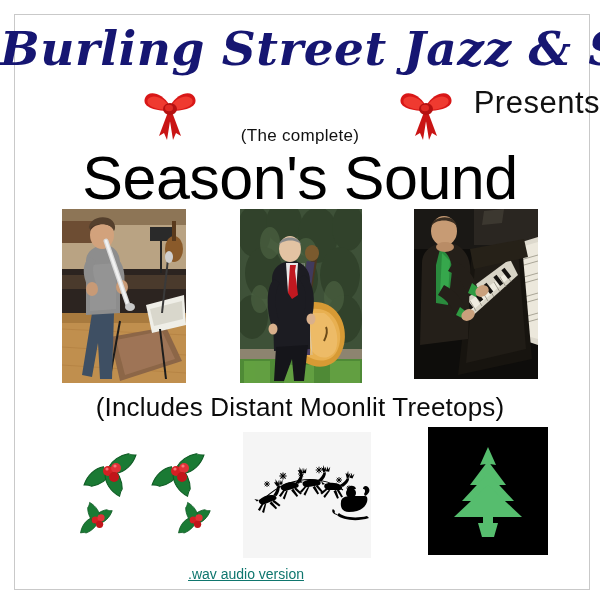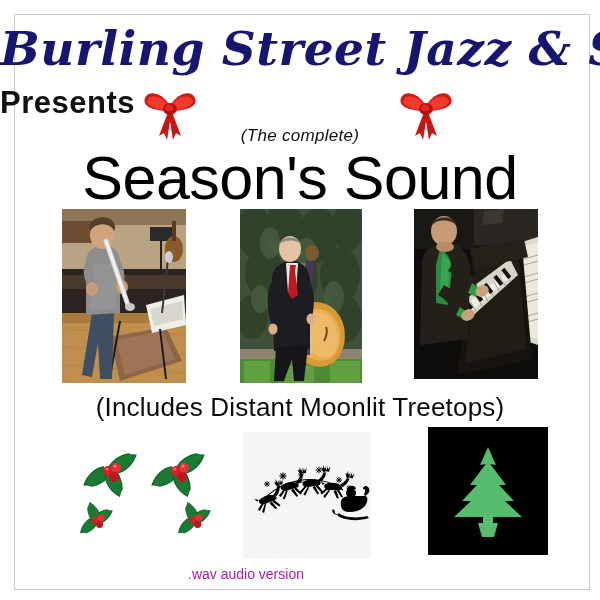--- a/index.html
+++ b/index.html
@@ -51,38 +51,36 @@
     color: #161672;
     white-space: nowrap;
   }
 
   
   .presents {
     position: absolute;
     left: 0;
     top: 85px;
     width: 600px;
-    text-align: left;
+    text-align: right;
     font-size: 31px;
     color: #111111;
     letter-spacing: 0.5px;
-    font-weight: bold;
   }
 
   
   .the-complete {
     position: absolute;
     left: 0;
     top: 126px;
     width: 600px;
     text-align: center;
     font-size: 17px;
     color: #111111;
     letter-spacing: 0.3px;
-    font-style: italic;
   }
 
   
   .album-title {
     position: absolute;
     left: 0;
     top: 146px;
     width: 600px;
     text-align: center;
     font-size: 61px;
@@ -130,21 +128,22 @@
   .panel-tree   { left: 428px; top: 427px; width: 120px; height: 128px; background: #000000; }
 
   
   .footer-note {
     position: absolute;
     left: 0;
     top: 566px;
     width: 492px;
     text-align: center;
     font-size: 14px;
-    color: #a21caf;
+    color: #0f766e;
+    text-decoration: underline;
   }
 
   svg { display: block; }
 </style>
 </head>
 <body>
 
 <div class="cover">
 
   <div class="cover-frame"></div>

